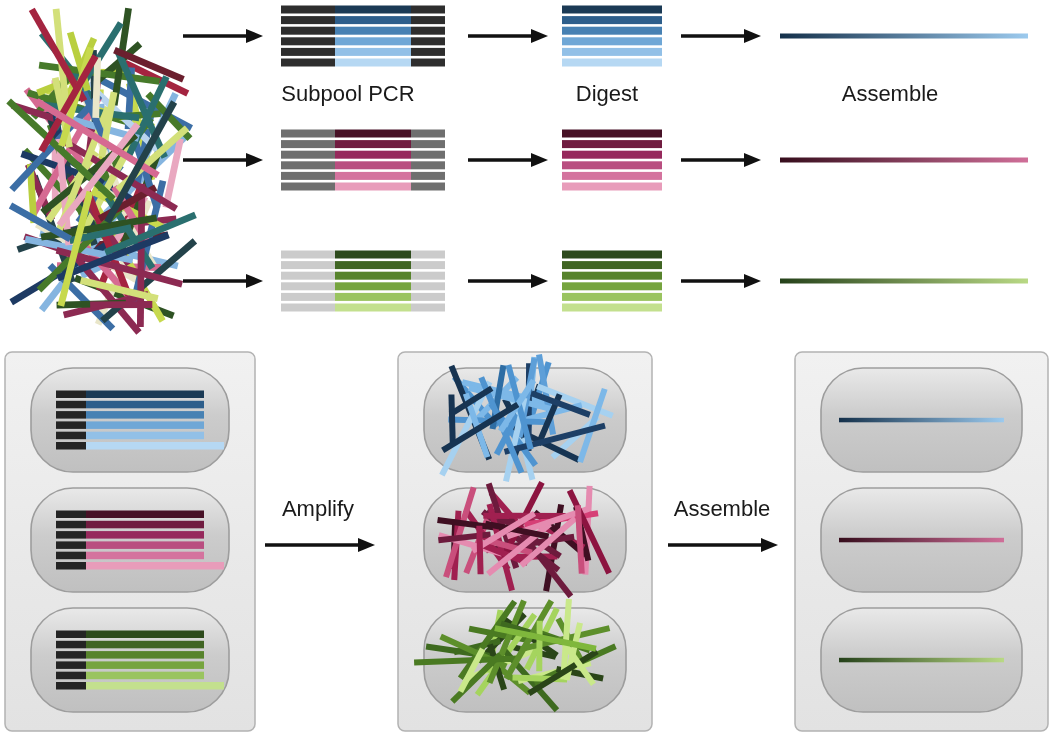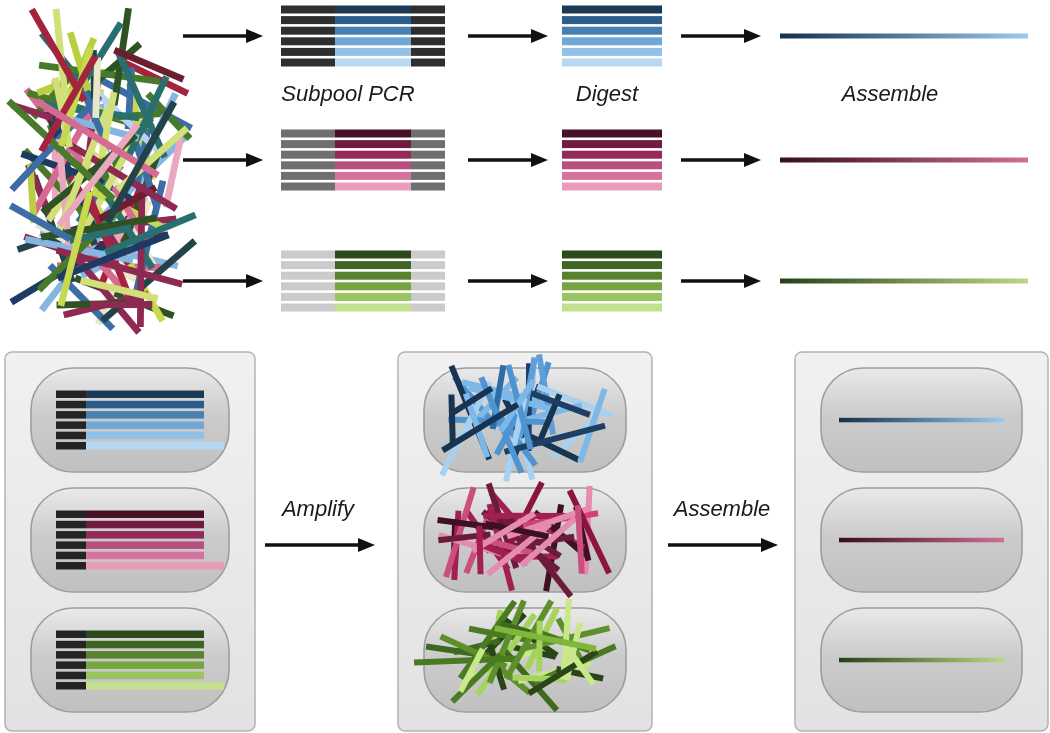--- a/index.html
+++ b/index.html
@@ -1,16 +1,16 @@
 <!DOCTYPE html>
 <html><head>
 <meta charset="utf-8">
 <style>
   html,body{margin:0;padding:0;background:#ffffff;}
-  .figure{width:1050px;height:733px;position:relative;font-family:"Liberation Sans",sans-serif;font-style:italic;}
+  .figure{width:1050px;height:733px;position:relative;font-family:"Liberation Sans",sans-serif;}
   svg{display:block;}
   .lbl{font-family:"Liberation Sans",sans-serif;font-size:22px;fill:#1a1a1a;text-anchor:middle;}
   .panel{fill:url(#panel-grad);stroke:#b3b3b3;stroke-width:1.5;}
 </style>
 </head>
 <body>
 
 <div class="figure">
   <svg id="diagram" width="1050" height="733" viewBox="0 0 1050 733">
     <defs id="svg-defs">

